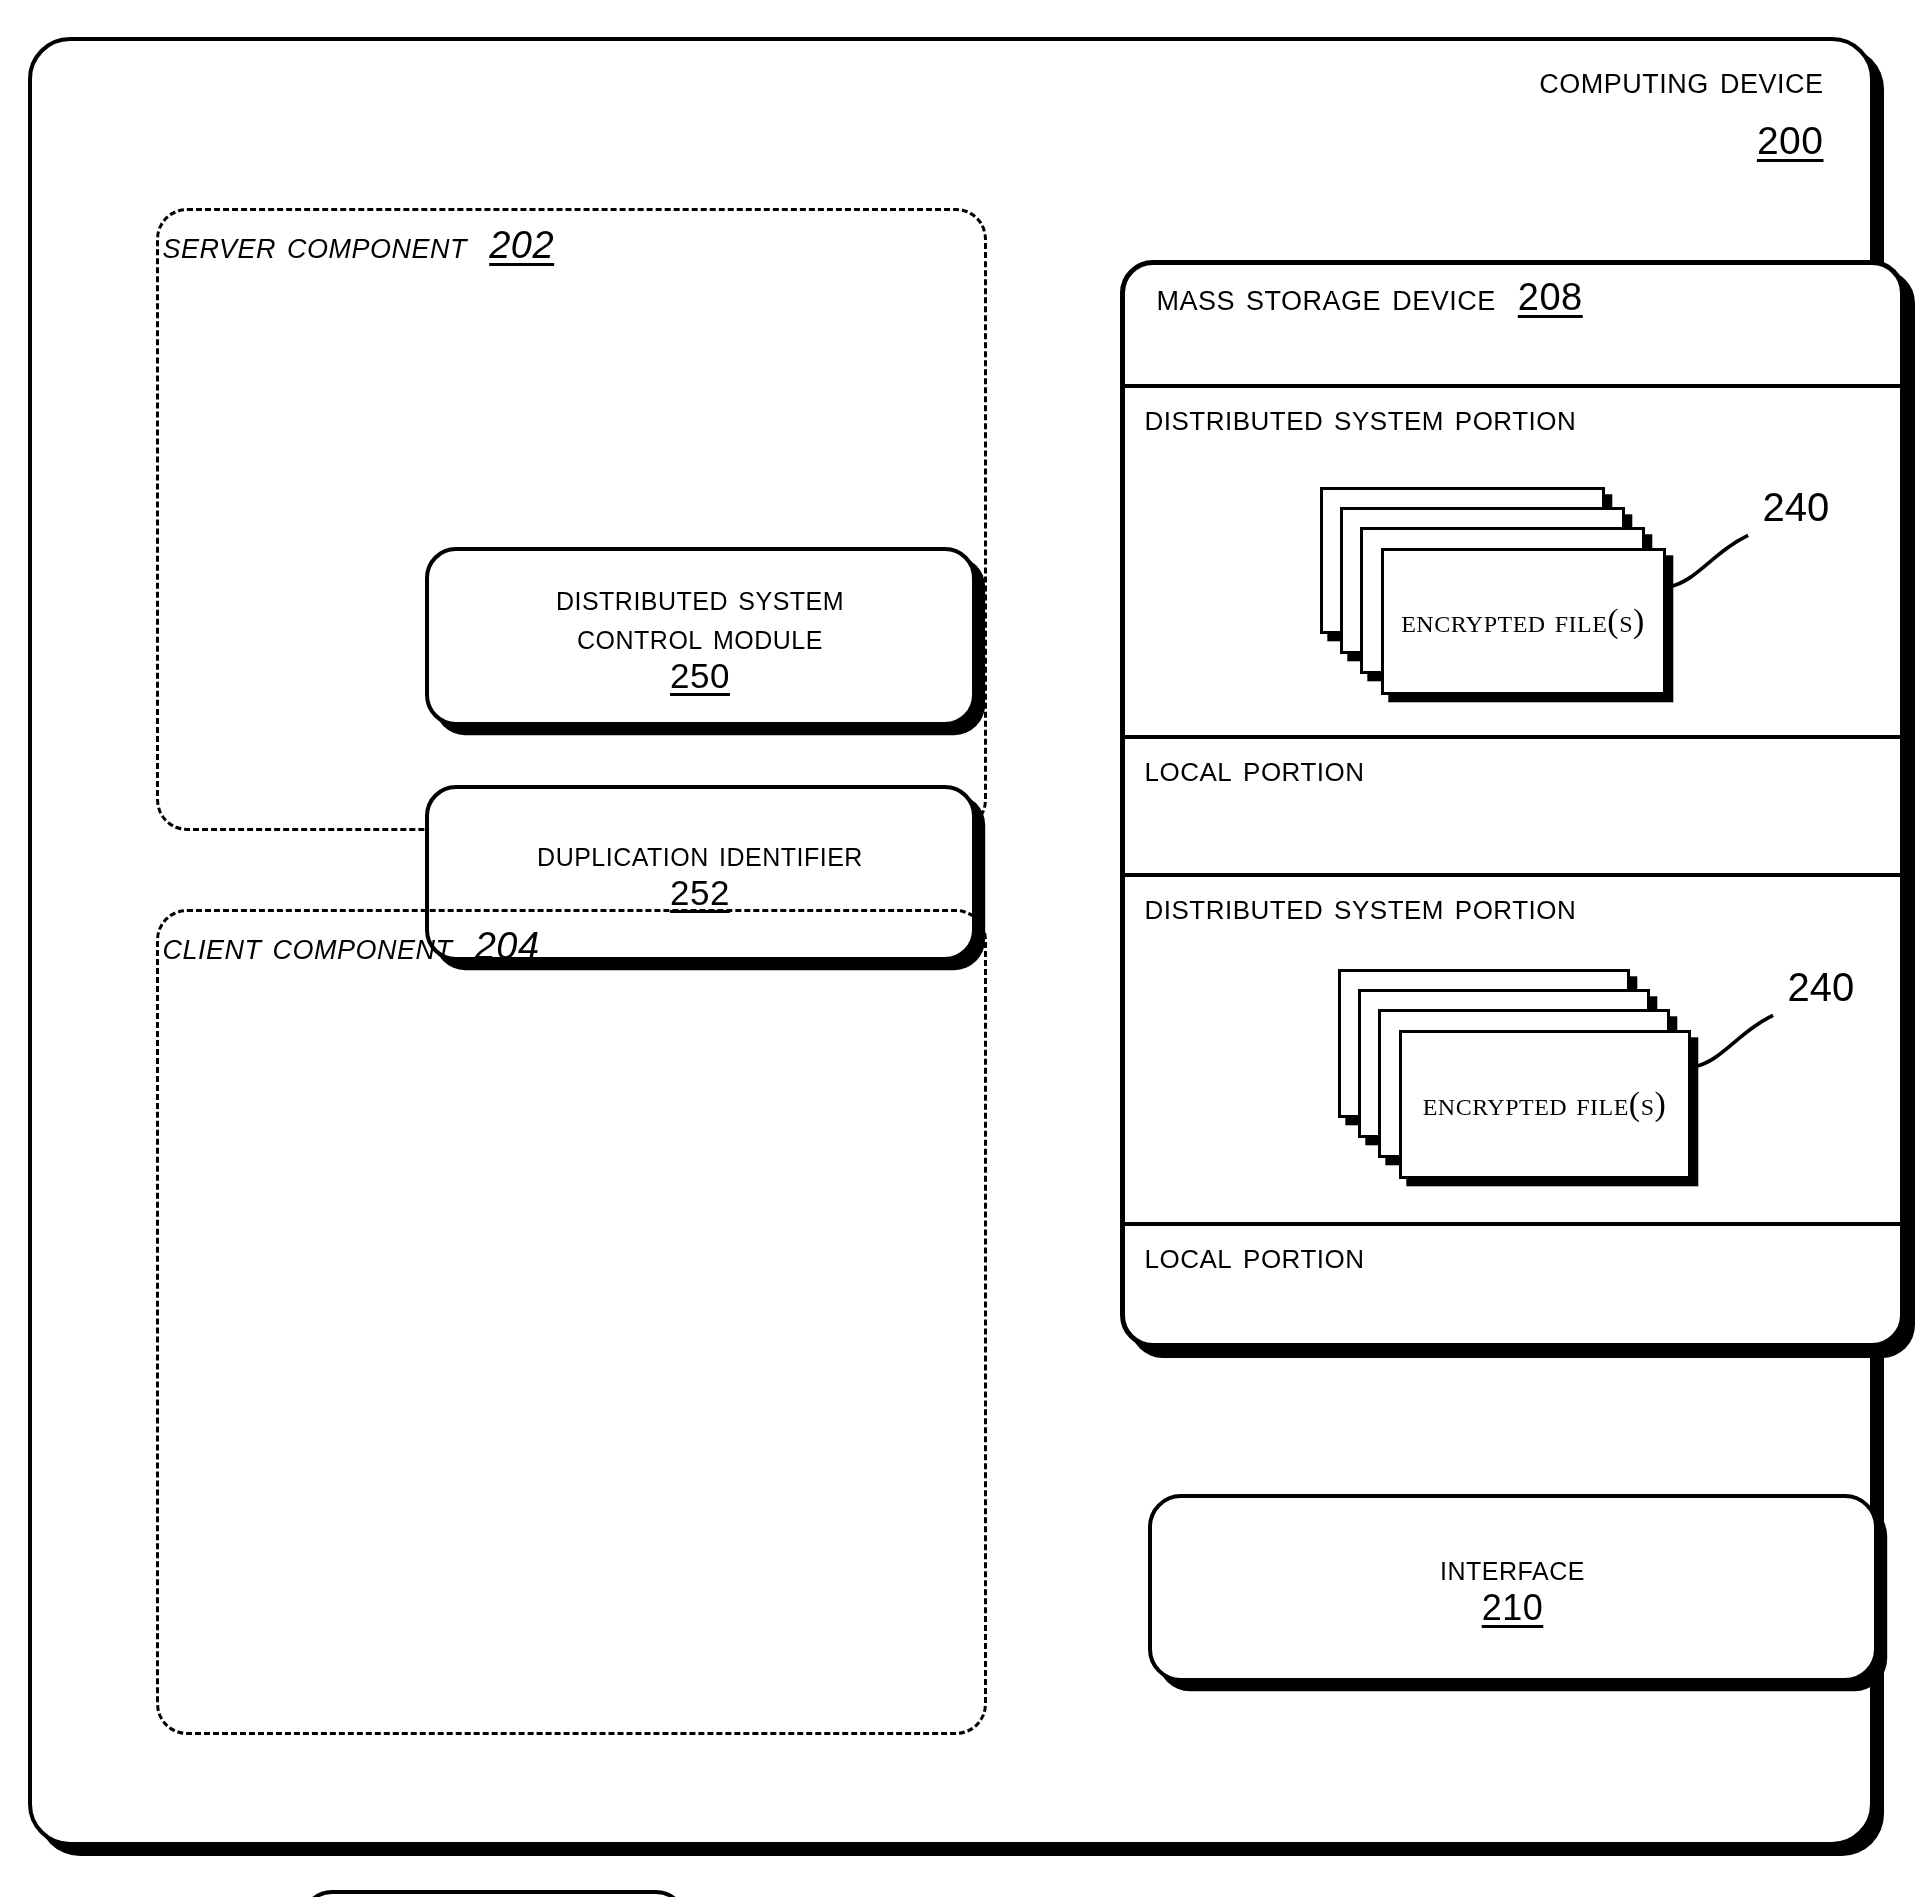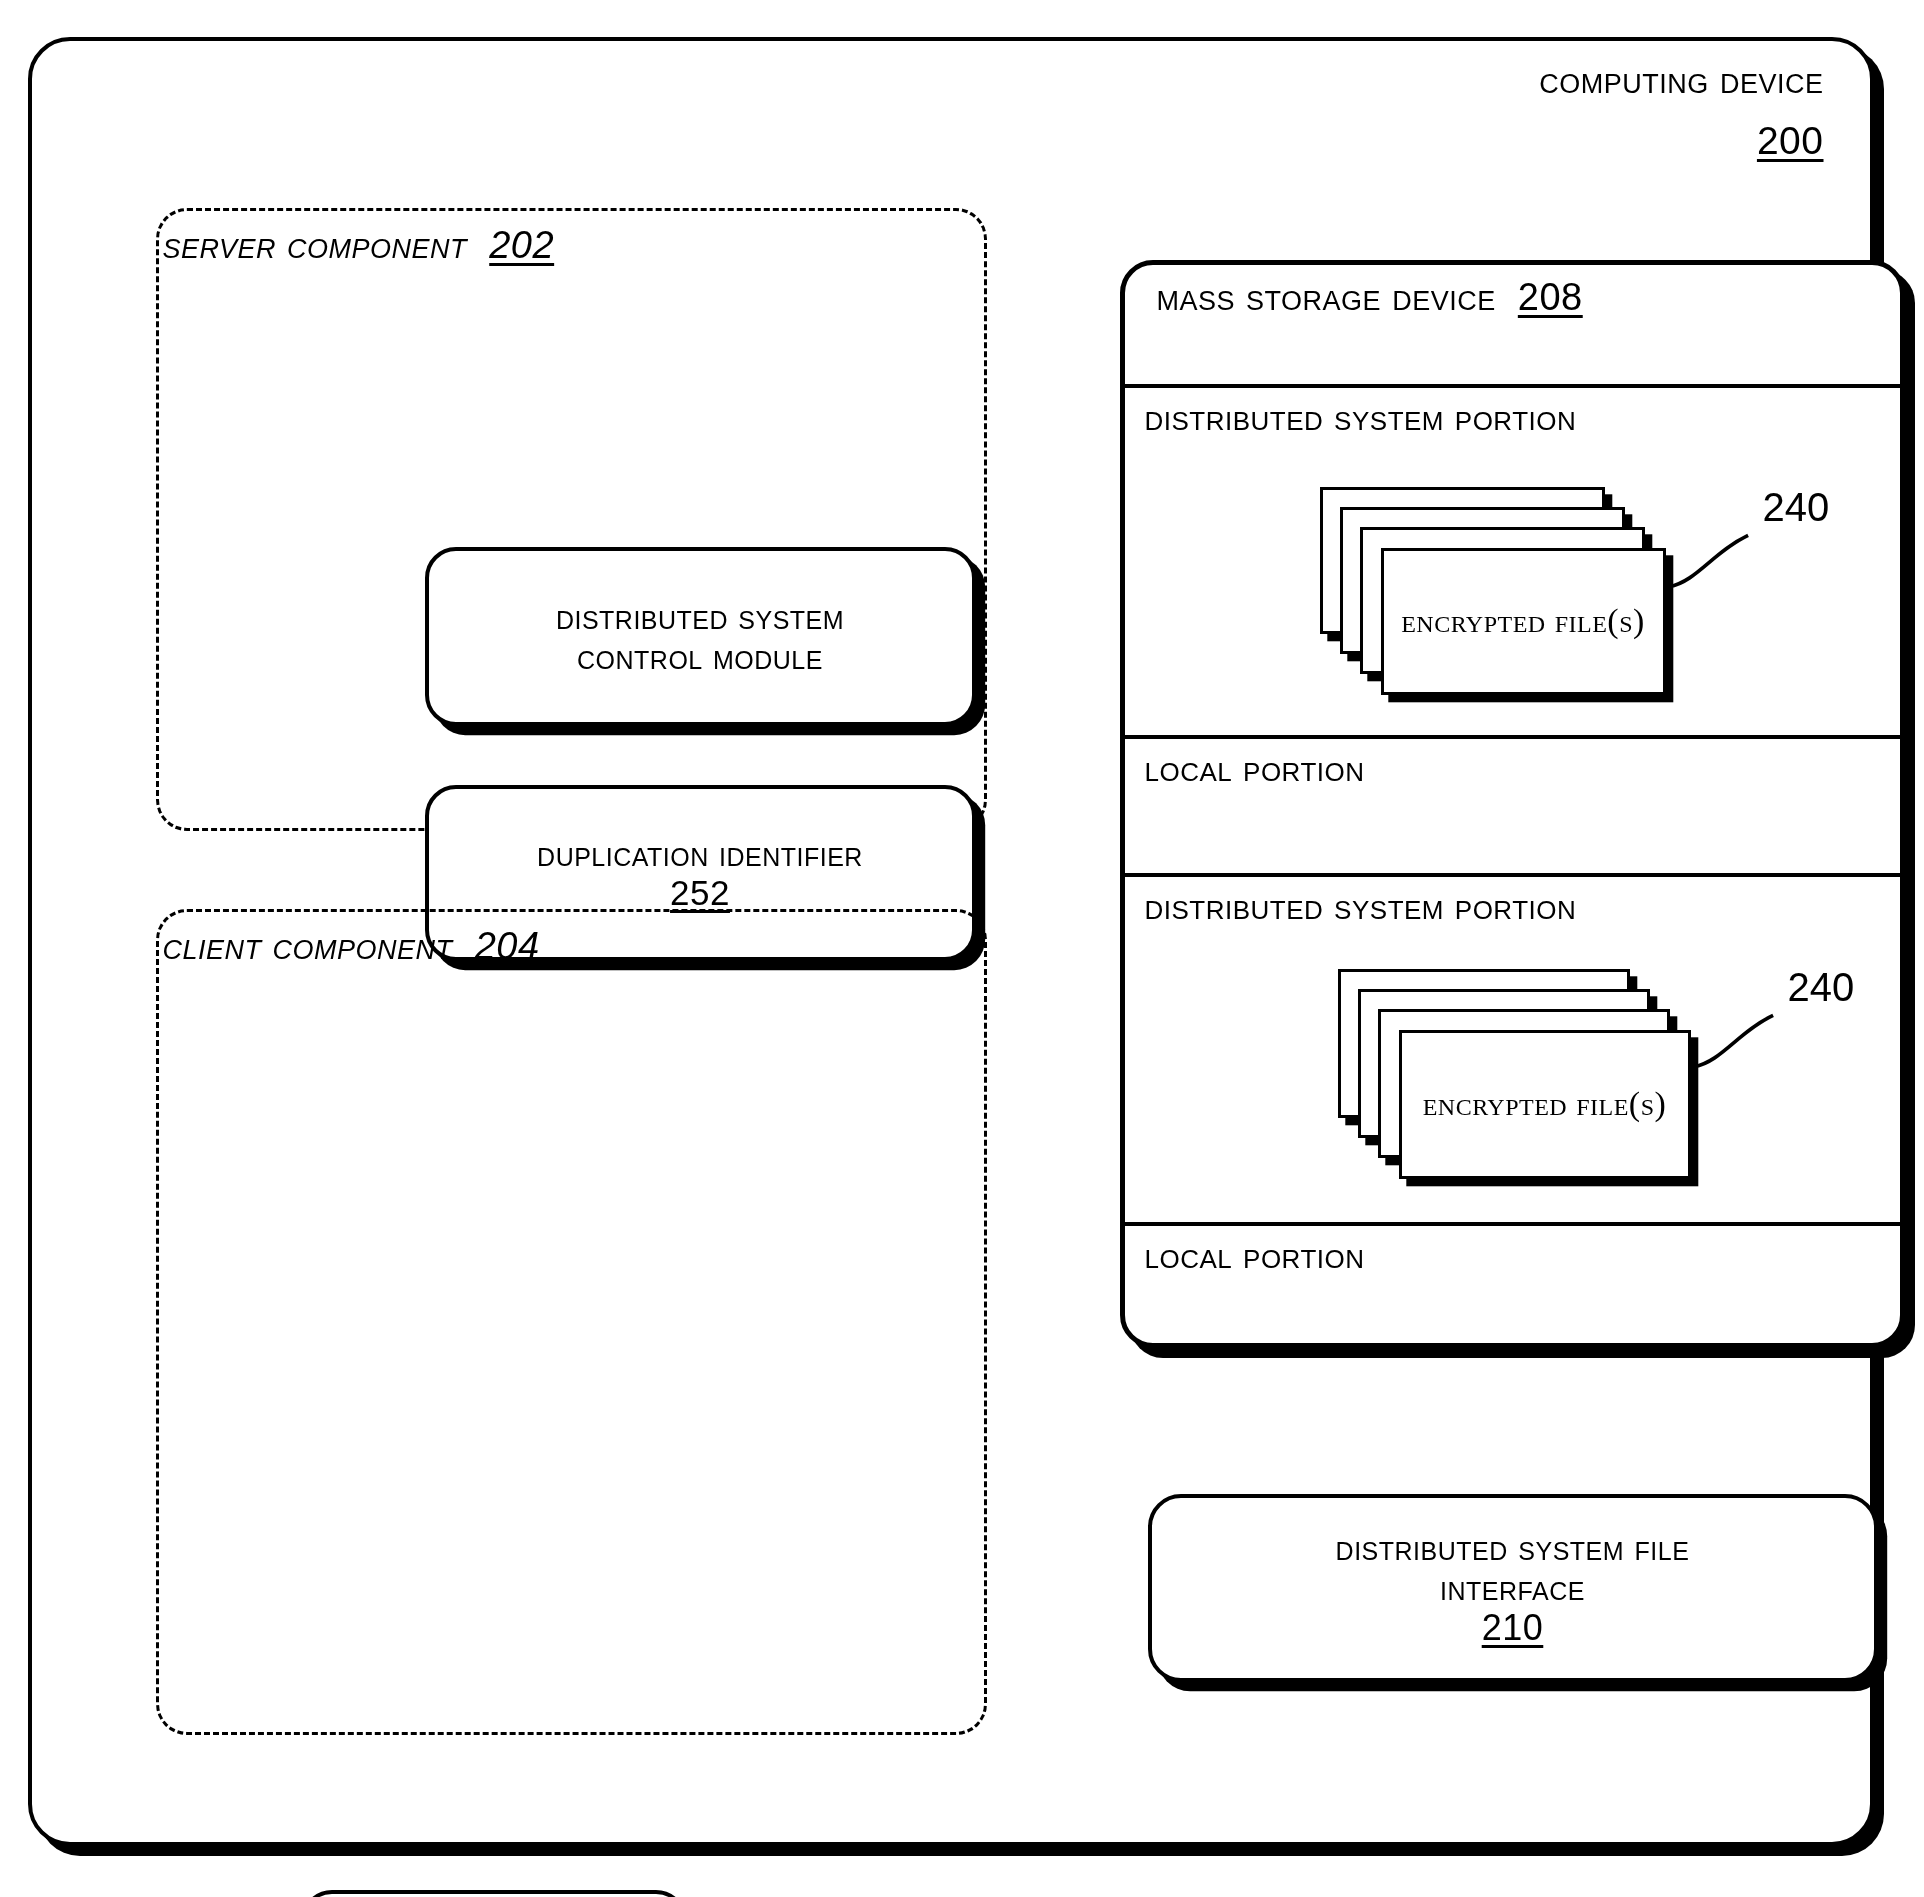--- a/index.html
+++ b/index.html
@@ -133,20 +133,21 @@
     <div class="dashed" id="server-group">
       <div class="group-title sc">
         <span>Server Component</span>
         <span>&nbsp;</span><span class="num">202</span>
       </div>
 
       <div class="module" id="mod-250">
         <span class="inner sc">
           <span class="ln">Distributed System</span>
           <span class="ln">Control Module</span>
+          <span class="ln num">250</span>
         </span>
       </div>
 
       <div class="module" id="mod-252">
         <span class="inner sc">
           <span class="ln">Duplication Identifier</span>
           <span class="ln num">252</span>
         </span>
       </div>
     </div>
@@ -215,21 +216,20 @@
         </div>
       </div>
 
       <div class="ms-row" id="ms-row-4">
         <span class="row-label sc">Local Portion</span>
       </div>
     </div>
 
     <div class="module" id="mod-210">
       <span class="inner sc">
-        <span class="ln">Distributed System File</span>
         <span class="ln">Interface</span>
         <span class="ln num">210</span>
       </span>
     </div>
 
   </div>
 </div>
 
 
 </body></html>

